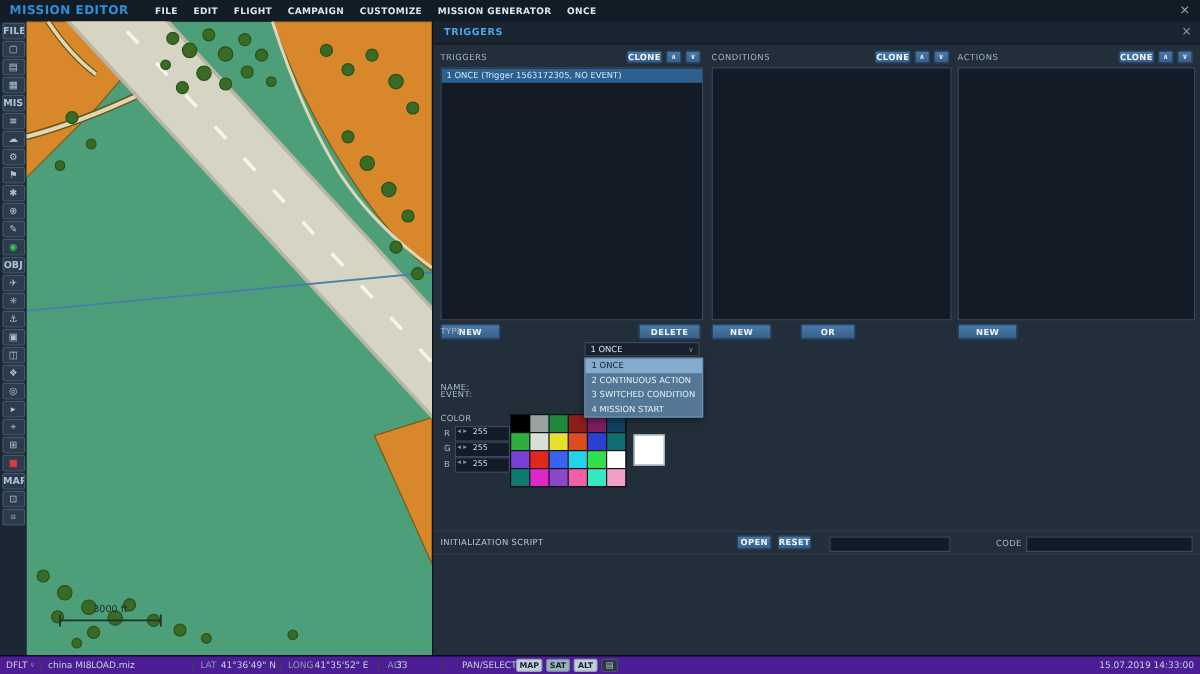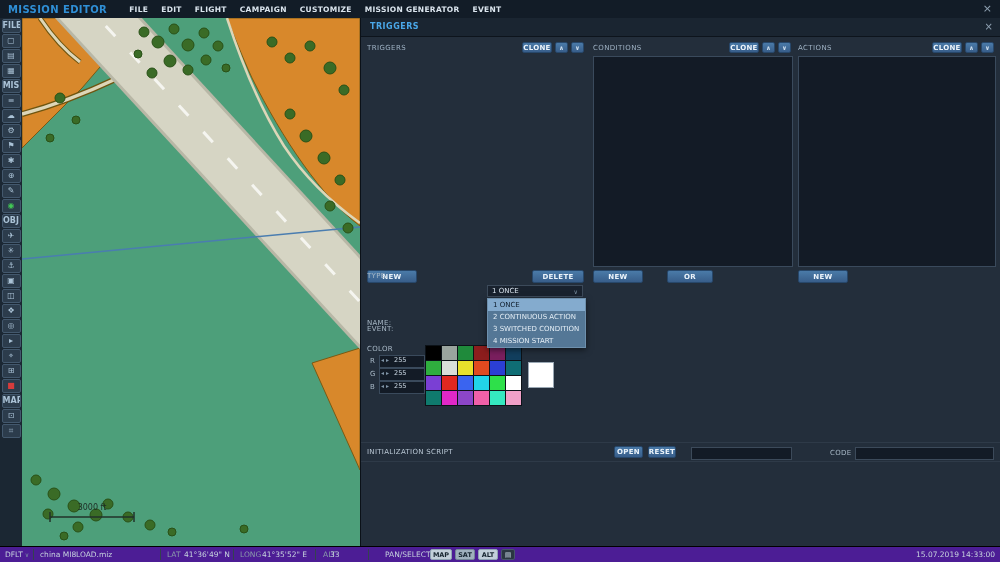--- a/index.html
+++ b/index.html
@@ -78,21 +78,21 @@
 
 <div class="topbar">
   <span class="app-title">MISSION EDITOR</span>
   <div class="menu">
       <div class="">FILE</div>
       <div class="">EDIT</div>
       <div class="">FLIGHT</div>
       <div class="">CAMPAIGN</div>
       <div class="">CUSTOMIZE</div>
       <div class="">MISSION GENERATOR</div>
-      <div class="">EVENT</div>
+      <div class="">ONCE</div>
     </div>
   <span class="win-close">×</span>
 </div>
 
 <div class="sidebar">
     <div class="sb-icon sb-label">FILE</div>
     <div class="sb-icon">▢</div>
     <div class="sb-icon">▤</div>
     <div class="sb-icon">▦</div>
     <div class="sb-icon sb-label">MIS</div>
@@ -213,20 +213,23 @@
     <button class="btn chev">∨</button>
   </div>
   <div class="col-head" style="left:437px;width:196px;">
     <span class="col-label">ACTIONS</span>
     <span class="spacer"></span>
     <button class="btn clone">CLONE</button>
     <button class="btn chev">∧</button>
     <button class="btn chev">∨</button>
   </div>
 
+  <div class="listbox" style="left:6px;width:217px;">
+      <div class="list-row selected">1 ONCE (Trigger 1563172305, NO EVENT)</div>
+    </div>
   <div class="listbox" style="left:232px;width:198px;"></div>
   <div class="listbox" style="left:437px;width:196px;"></div>
 
   <button class="btn abs" style="left:6px;top:252px;width:50px;">NEW</button>
   <button class="btn abs" style="left:171px;top:252px;width:52px;">DELETE</button>
   <button class="btn abs" style="left:232px;top:252px;width:50px;">NEW</button>
   <button class="btn abs" style="left:306px;top:252px;width:46px;">OR</button>
   <button class="btn abs" style="left:437px;top:252px;width:50px;">NEW</button>
 
   <span class="flabel" style="left:6px;top:254px;">TYPE:</span>

